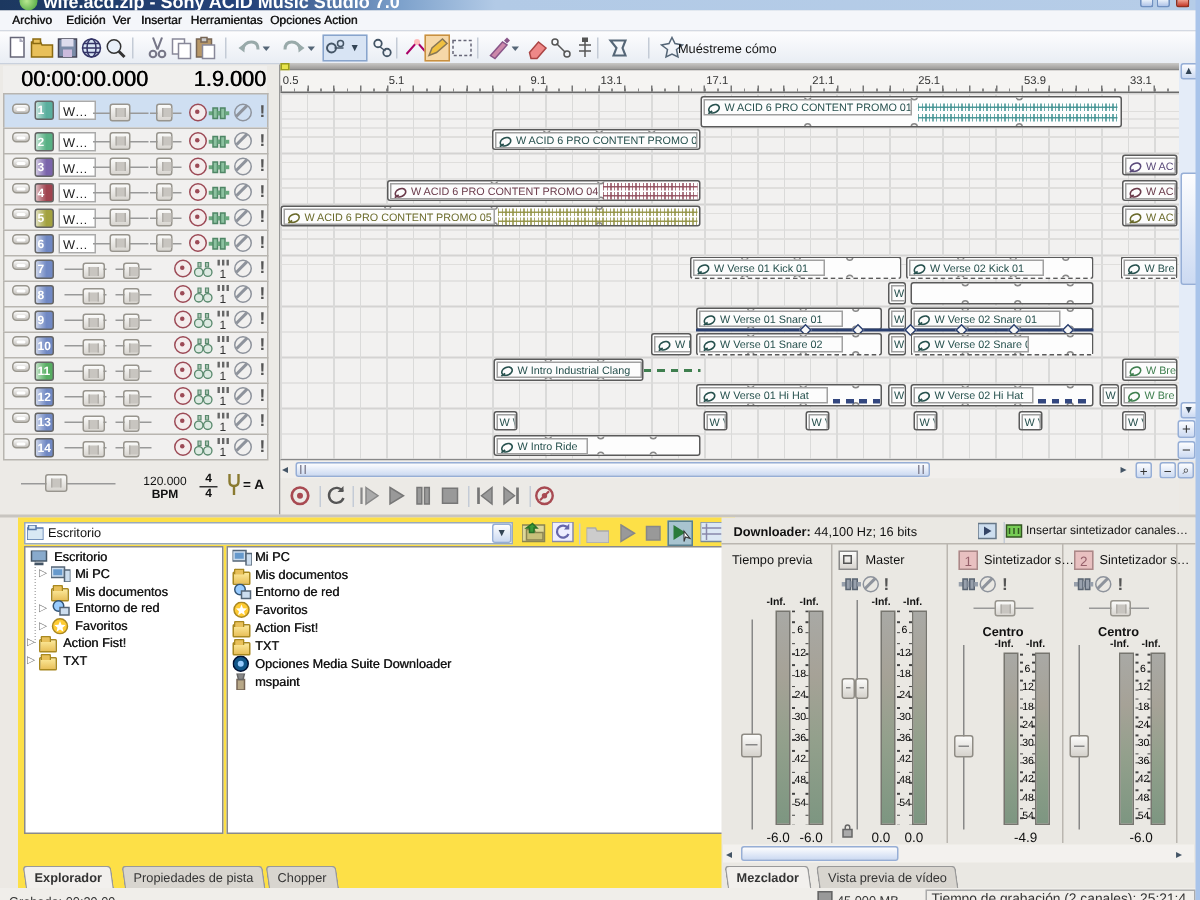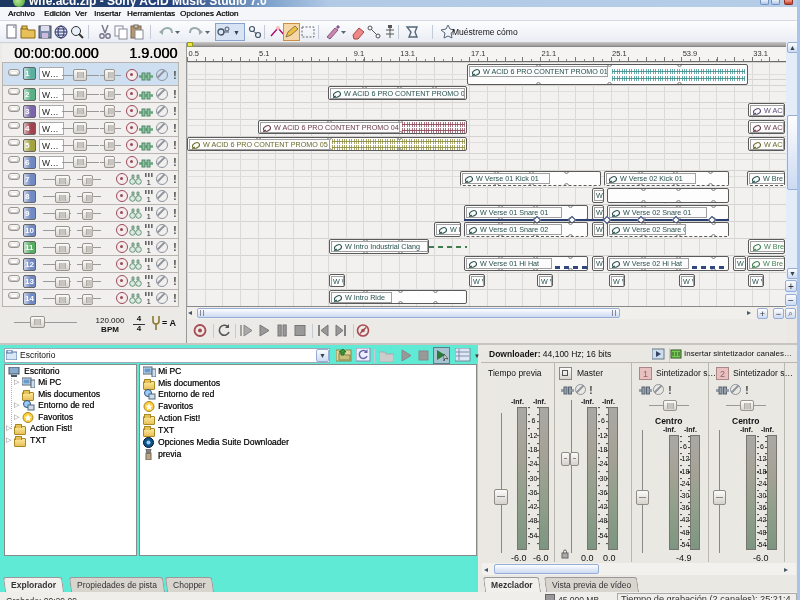--- a/index.html
+++ b/index.html
@@ -45,21 +45,21 @@
 background-repeat:no-repeat,repeat,repeat;}
 .clip{position:absolute;background:#fdfdfd;border:1px solid #5a5a5a;border-radius:2px;font-size:7.2px;color:#27514e;overflow:hidden;}
 .nt{position:absolute;width:5px;height:5px;border-radius:50%;background:#f2f1f0;border:1px solid #888;}
 .cl{position:absolute;left:1px;top:0.5px;height:11px;background:#fcfcfc;border:1px solid #a0a0a0;font-size:7.2px;line-height:10px;color:#27514e;white-space:nowrap;overflow:hidden;padding-left:13px;}
 .lico{position:absolute;left:1px;top:1px;width:10px;height:9px;}
 #hscroll{left:187px;top:307px;width:599px;height:12px;background:#f1efec;}
 #transport{left:187px;top:319px;width:599px;height:24px;background:#eceae6;}
 #vscroll{left:786px;top:42px;width:13px;height:265px;background:#e4ecf8;}
 .sbtn{position:absolute;background:linear-gradient(#fdfdfe,#ccdaf2);border:1px solid #96aed6;border-radius:2px;}
 #statusbar{left:0;top:592px;width:800px;height:8px;background:#f0eeea;overflow:hidden;}
-#explorer{left:0;top:345px;width:478px;height:247px;background:#5eead4;}
+#explorer{left:12px;top:345px;width:478px;height:247px;background:#fde047;}
 .whitepane{position:absolute;background:#fff;border:1px solid #8a8a8a;}
 #mixer{left:481px;top:345px;width:316px;height:247px;background:#eae8e3;}
 .tab{position:absolute;height:15px;font-size:8.5px;color:#333;padding:2px 6px 0 6px;border:1px solid #999;border-bottom:none;border-radius:3px 3px 0 0;background:#d8d5cf;transform:skewX(8deg);}
 .tab b{display:block;transform:skewX(-8deg);font-weight:normal;}
 .tab.active{background:#f2f0ed;z-index:2;}
 .tab.active b{font-weight:bold;}
 .meter{position:absolute;width:10px;background:linear-gradient(#a9a9a5 0%,#a6a297 30%,#93a08c 60%,#7d9681 100%);border:1px solid #76756f;}
 .minf{position:absolute;font-size:7px;color:#111;font-weight:bold;white-space:nowrap;}
 .mnum{position:absolute;font-size:7px;color:#000;}
 .fadeline{position:absolute;width:1px;background:#888;}
@@ -980,21 +980,21 @@
     <div class="tree" style="left:158px;top:80px;">TXT</div>
     <div class="abs" style="left:143px;top:92px;"><svg width="11" height="11" viewBox="0 0 11 11">
         <circle cx="5.5" cy="5.5" r="5" fill="#158" stroke="#013"></circle>
         <circle cx="5.5" cy="5.5" r="2" fill="#9cf"></circle>
       </svg></div>
     <div class="tree" style="left:158px;top:92px;">Opciones Media Suite Downloader</div>
     <div class="abs" style="left:143px;top:104px;"><svg width="11" height="11" viewBox="0 0 11 11">
         <rect x="3" y="4" width="5" height="7" fill="#b8a888" stroke="#765"></rect>
         <path d="M4 4L3 0h5L7 4z" fill="#888" stroke="#666"></path>
       </svg></div>
-    <div class="tree" style="left:158px;top:104px;">previa</div>
+    <div class="tree" style="left:158px;top:104px;">mspaint</div>
     <div class="tab active" style="left:4px;top:232px;">
       <b>Explorador</b>
     </div>
     <div class="tab" style="left:70px;top:232px;">
       <b>Propiedades de pista</b>
     </div>
     <div class="tab" style="left:166px;top:232px;">
       <b>Chopper</b>
     </div>
   </div>

